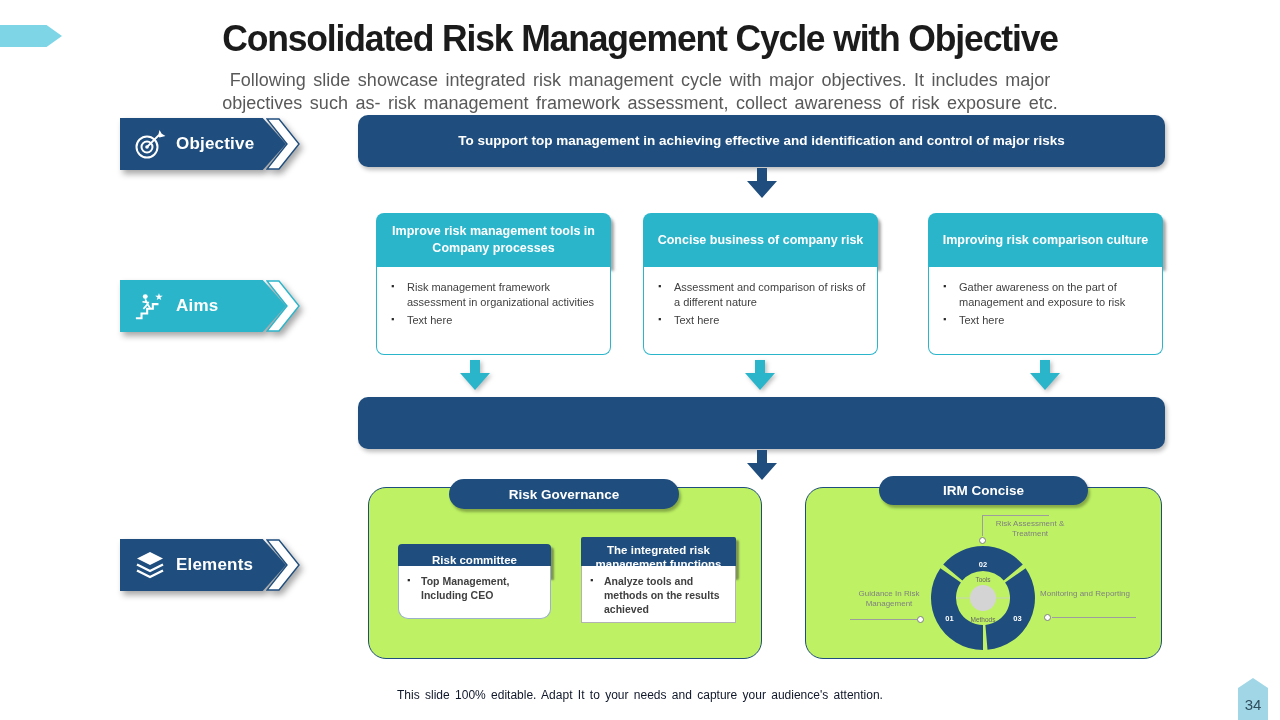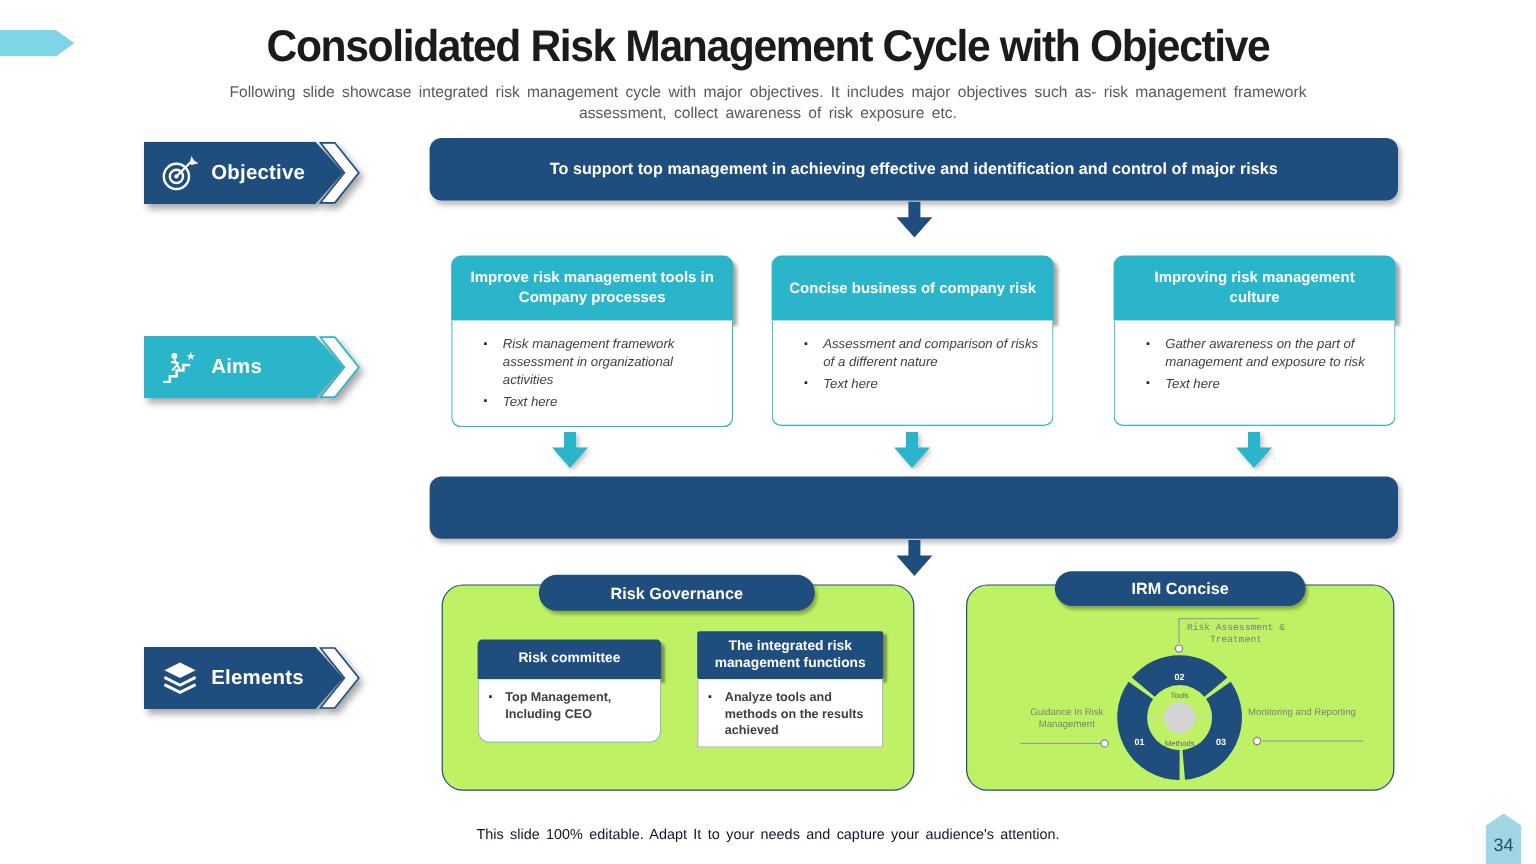--- a/index.html
+++ b/index.html
@@ -10,21 +10,21 @@
   }
   .abs { position:absolute; }
 
   
   .deco-arrow { left:0; top:25px; width:62px; height:22px; background:#7ed5e6;
     clip-path:polygon(0 0,75% 0,100% 50%,75% 100%,0 100%); }
 
   
   .title { left:0; right:0; top:18px; text-align:center; font-size:37px; font-weight:bold;
     color:#1b1b1b; letter-spacing:-1.2px; transform:scaleX(.96); }
-  .subtitle { left:190px; top:69px; width:900px; text-align:center; font-size:13px;
+  .subtitle { left:190px; top:69px; width:900px; text-align:center; font-size:18px;
     color:#595959; line-height:1.3; word-spacing:2.5px; }
 
   
   .stage-banner-wrap { width:310px; height:56px; filter:drop-shadow(3px 4px 3px rgba(0,0,0,.35)); }
   .stage-banner { position:absolute; left:0; top:0; width:166px; height:52px;
     clip-path:polygon(0 0,86% 0,100% 50%,86% 100%,0 100%);
     display:flex; align-items:center; padding-left:56px; z-index:1; }
   .stage-banner.navy { background:#1f4e7e; }
   .stage-banner.teal { background:#2bb5cb; }
   .stage-banner .label { color:#fff; font-weight:bold; font-size:17px; letter-spacing:.2px; }
@@ -42,35 +42,35 @@
   .flow-arrow { width:30px; height:30px; }
   .flow-arrow.small { filter:drop-shadow(2px 2px 2px rgba(0,0,0,.25)); }
 
   
   .aim-card { top:213px; width:235px; }
   .aim-head { background:#2bb5cb; border-radius:8px 8px 0 0; min-height:54px;
     display:flex; align-items:center; justify-content:center; text-align:center;
     color:#fff; font-weight:bold; font-size:12.5px; line-height:1.35; padding:6px 14px;
     box-shadow:3px 4px 3px rgba(60,60,60,.45); position:relative; z-index:0; }
   .aim-body { position:relative; z-index:1; background:#fff; border:1px solid #2bb5cb;
-    border-top:none; border-radius:0 0 8px 8px; min-height:88px; padding:13px 8px 10px 18px;font-style:italic; }
+    border-top:none; border-radius:0 0 8px 8px; min-height:88px; padding:13px 8px 10px 6px; }
   ul.bullets { list-style:none; }
   ul.bullets li { position:relative; padding-left:24px; font-size:11px; color:#3f3f3f;
     line-height:1.35; margin-bottom:3px; }
   ul.bullets li::before { content:"▪"; position:absolute; left:8px; top:0; font-size:9px; color:#262626; }
 
   
   .panel { border:1px solid #1f4e7e; border-radius:18px; background:#bef264; }
   .panel-pill { position:absolute; background:#1f4e7e; border-radius:15px; color:#fff;
     font-weight:bold; font-size:13.5px; display:flex; align-items:center; justify-content:center;
     box-shadow:2px 3px 3px rgba(0,0,0,.3); }
   .sub-card-head { position:absolute; background:#1f4e7e; color:#fff; font-weight:bold;
     font-size:11.5px; line-height:1.25; display:flex; align-items:center; justify-content:center;
     text-align:center; border-radius:4px 4px 0 0; padding:4px 10px;
-    box-shadow:3px 3px 2px rgba(60,60,60,.5); z-index:0; }
+    box-shadow:3px 3px 2px rgba(60,60,60,.5); z-index:0;margin-top:11px; }
   .sub-card-body { position:absolute; background:#fff; z-index:1; padding-top:8px;font-weight:bold; }
   .sub-card-body ul.bullets li { font-size:10.5px; padding-left:22px; }
 
   
   .callout { position:absolute; font-size:8px; color:#7f7f7f; text-align:center; line-height:1.3; }
   .irm-line { position:absolute; background:#9d9d9d; }
   .irm-dot { position:absolute; width:7px; height:7px; border:1px solid #808080; border-radius:50%; background:#fff; }
 
   .footer { left:0; right:0; top:688px; text-align:center; font-size:12px; color:#0f172a; word-spacing:2px; }
   .page-tag { left:1238px; top:678px; width:30px; height:42px; background:#a0d6e5;
@@ -152,21 +152,21 @@
   <div class="abs aim-card" style="left:643px;">
     <div class="aim-head">Concise business of company risk</div>
     <div class="aim-body">
       <ul class="bullets">
         <li>Assessment and comparison of risks of a different nature</li>
         <li>Text here</li>
       </ul>
     </div>
   </div>
   <div class="abs aim-card" style="left:928px;">
-    <div class="aim-head">Improving risk management culture</div>
+    <div class="aim-head">Improving risk comparison culture</div>
     <div class="aim-body">
       <ul class="bullets">
         <li>Gather awareness on the part of management and exposure to risk</li>
         <li>Text here</li>
       </ul>
     </div>
   </div>
 
   <svg class="abs flow-arrow small" style="left:460px; top:360px;" viewBox="0 0 30 30">
     <polygon points="10,0 20,0 20,13 30,13 15,30 0,13 10,13" fill="#2bb5cb"></polygon>
@@ -200,21 +200,21 @@
       </ul>
     </div>
   </div>
 
   <div class="abs panel" style="left:805px; top:487px; width:357px; height:172px;">
     <div class="panel-pill" style="left:73px; top:-12px; width:209px; height:29px;">IRM Concise</div>
 
     <div class="irm-line" style="left:176px; top:27px; width:67px; height:1px;"></div>
     <div class="irm-line" style="left:176px; top:27px; width:1px; height:21px;"></div>
     <div class="irm-dot" style="left:173px; top:49px;"></div>
-    <div class="callout" style="left:183px; top:31px; width:82px;font-family:Liberation Mono, monospace;">Risk Assessment &amp; Treatment</div>
+    <div class="callout" style="left:183px; top:31px; width:82px;">Risk Assessment &amp; Treatment</div>
 
     <div class="callout" style="left:36px; top:101px; width:94px;">Guidance In Risk Management</div>
     <div class="irm-line" style="left:44px; top:131px; width:68px; height:1px;"></div>
     <div class="irm-dot" style="left:111px; top:128px;"></div>
 
     <div class="callout" style="left:232px; top:101px; width:94px;">Monitoring and Reporting</div>
     <div class="irm-dot" style="left:238px; top:126px;"></div>
     <div class="irm-line" style="left:246px; top:129px; width:84px; height:1px;"></div>
 
     <svg style="position:absolute; left:117px; top:50px;" width="120" height="120" viewBox="-60 -60 120 120">

